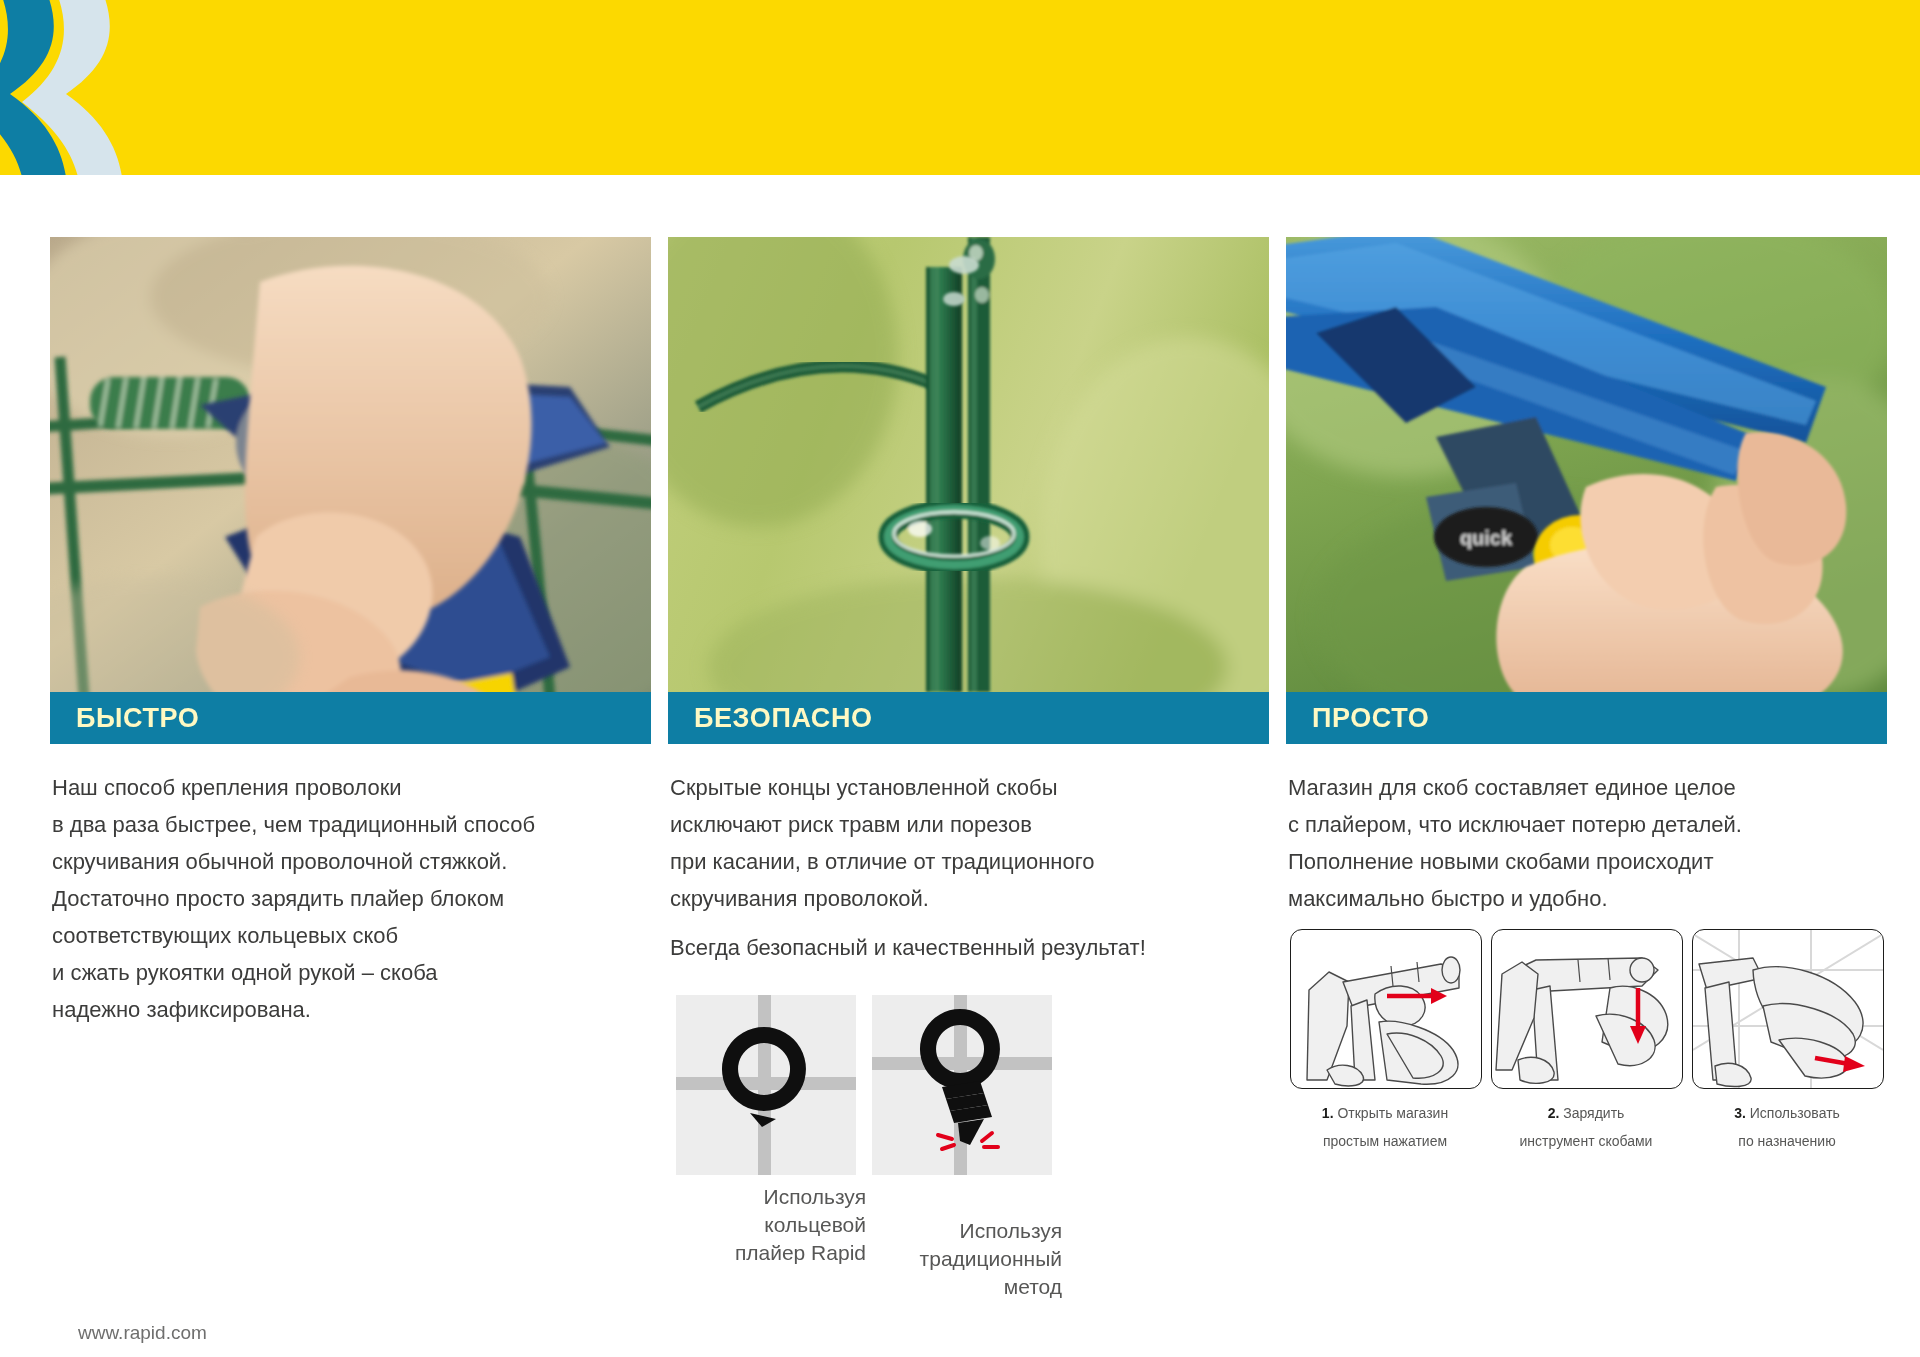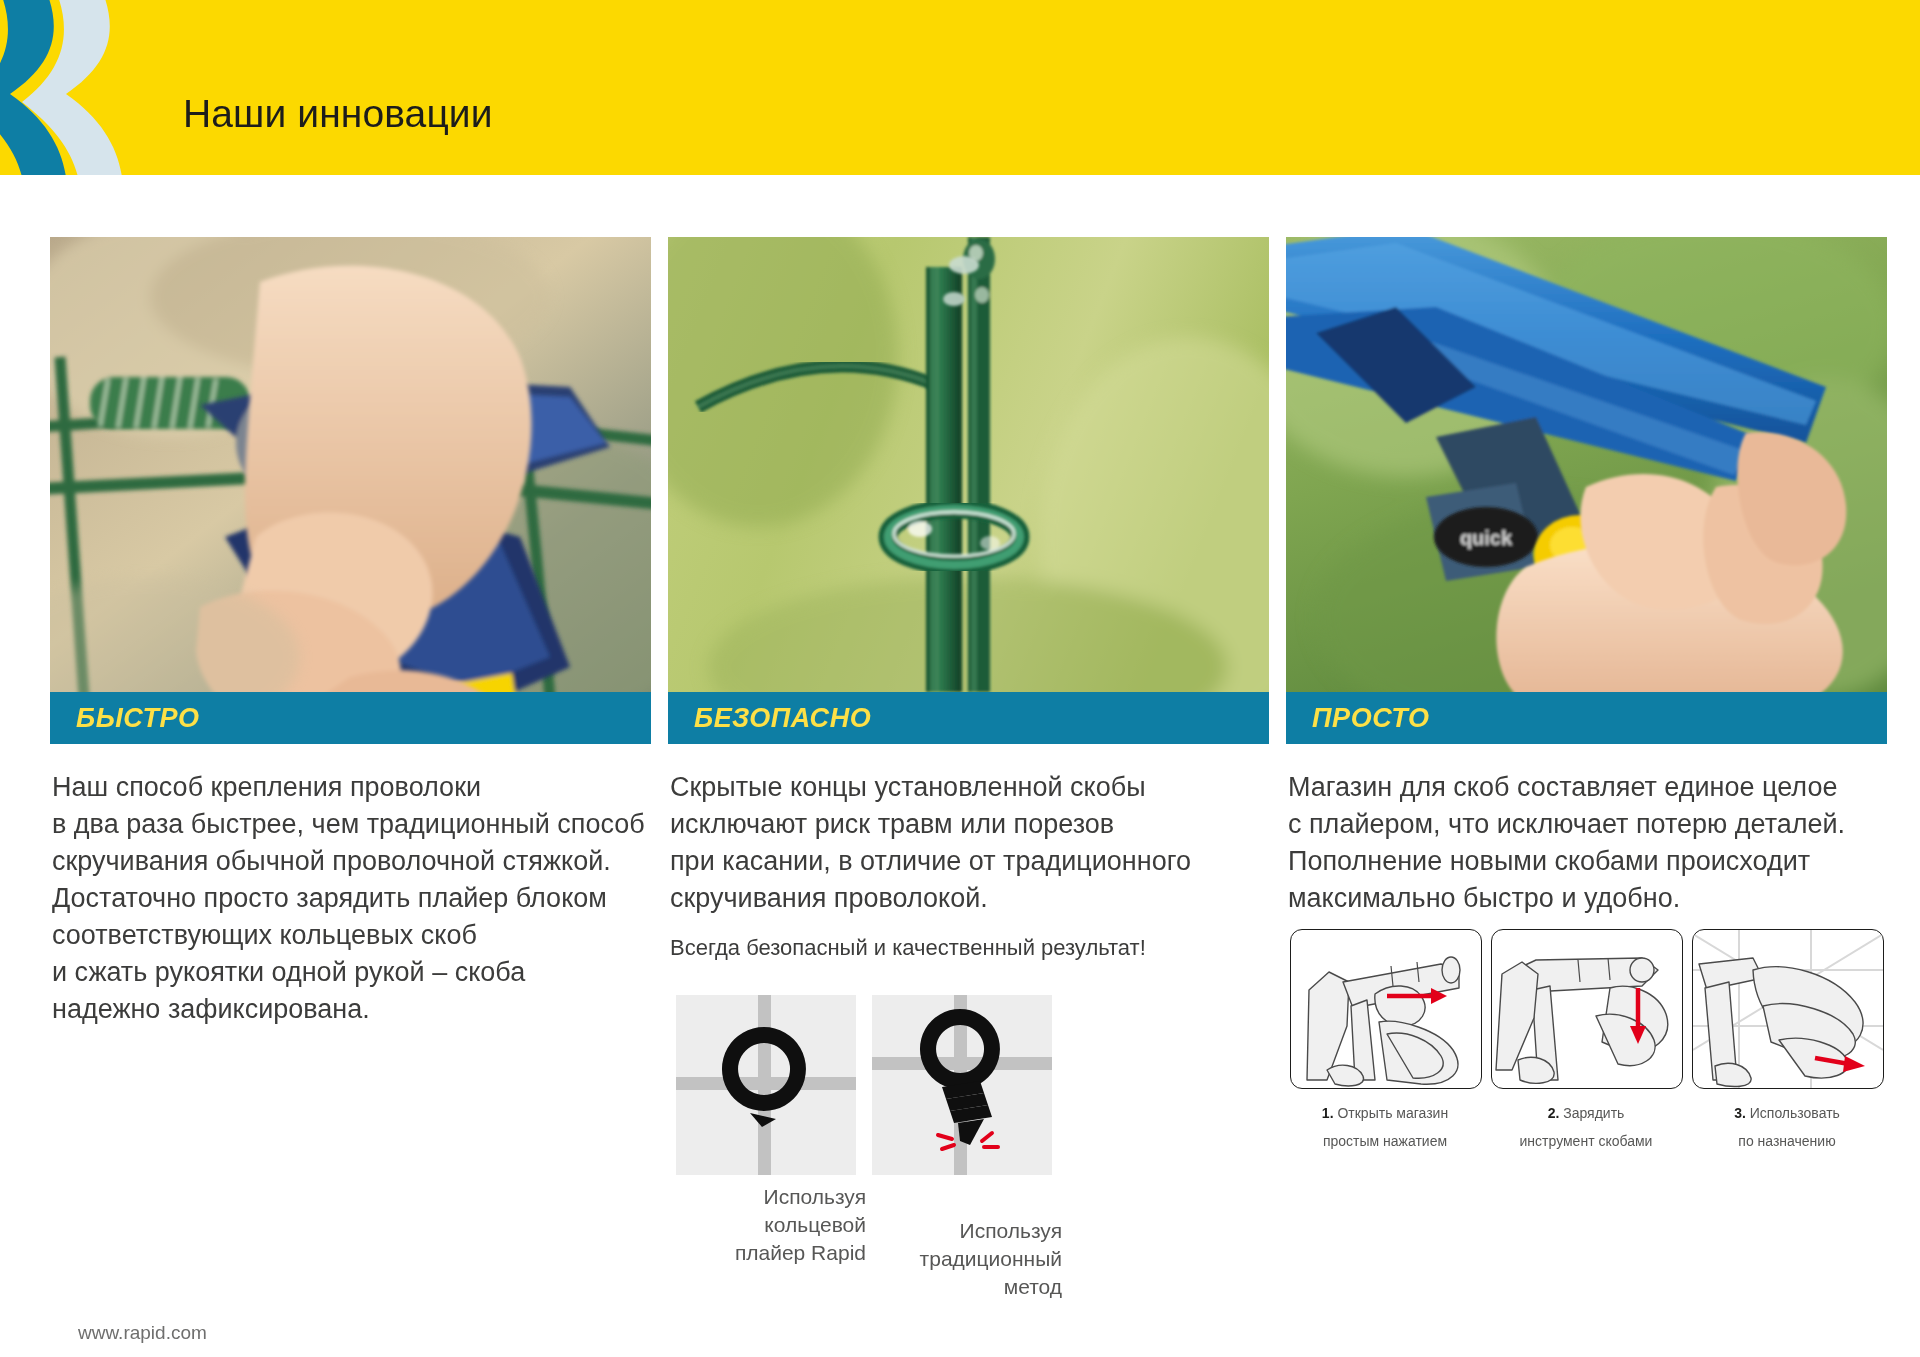--- a/index.html
+++ b/index.html
@@ -59,26 +59,26 @@
     overflow:hidden;background:#8fa05a;
   }
   .photo > *{position:absolute;}
 
   .capbar{
     position:absolute;top:455px;left:0;width:601px;height:52px;
     background:#0e7ea4;
   }
   .capbar span{
     position:absolute;left:26px;top:11px;
-    font-size:27px;font-weight:bold;color:#fde047;letter-spacing:0.6px;font-style:italic;
+    font-size:27px;font-weight:bold;color:#fef9c3;letter-spacing:0.6px;
   }
 
   .body-text{
     position:absolute;top:532px;left:2px;width:596px;
-    font-size:27px;line-height:37px;color:#3c3c3b;font-weight:300;
+    font-size:22px;line-height:37px;color:#3c3c3b;font-weight:300;
   }
   .body-text p{margin:0;}
   .statement{
     position:absolute;top:0;left:2px;width:600px;
     font-size:22px;line-height:37px;color:#3c3c3b;font-weight:300;
   }
 
   
   .diagrams{position:absolute;top:0;left:0;width:600px;}
   .dgbox{
@@ -121,21 +121,20 @@
 </head>
 <body>
 
 <div class="header">
 
   <svg class="rmark" viewBox="0 0 240 230">
     <path d="M118 -20 C 150 35, 150 75, 96 112 C 150 150, 160 195, 150 250 L 108 250 C 118 198, 104 160, 52 120 C 104 80, 104 35, 72 -20 Z" fill="#d6e4ec"></path>
     <path d="M62 -20 C 94 35, 94 75, 40 112 C 94 150, 104 195, 94 250 L 52 250 C 62 198, 48 160, -4 120 C 48 80, 48 35, 16 -20 Z" fill="#0e7ea4"></path>
   </svg>
 
-  <div class="header-sub">Наши инновации</div>
 
 </div>
 
 <div class="col col-1">
 
   <div class="photo">
     <svg width="601" height="455" viewBox="0 0 601 455">
       <defs>
         <linearGradient id="p1bg" x1="0" y1="0" x2="1" y2="1">
           <stop offset="0" stop-color="#b9a98b"></stop>

